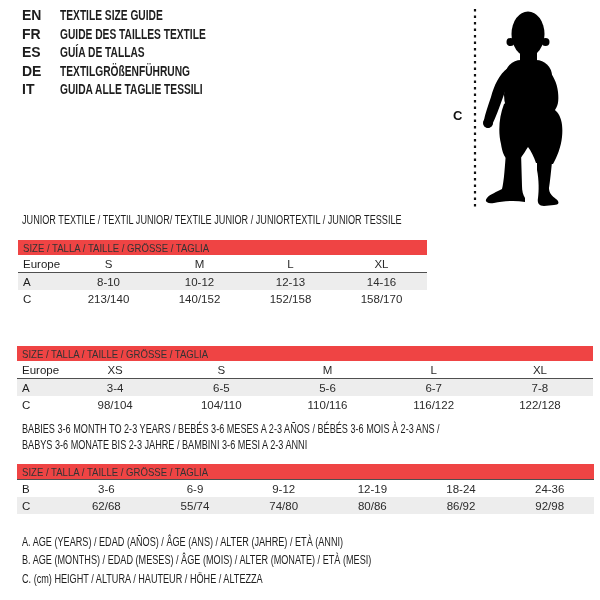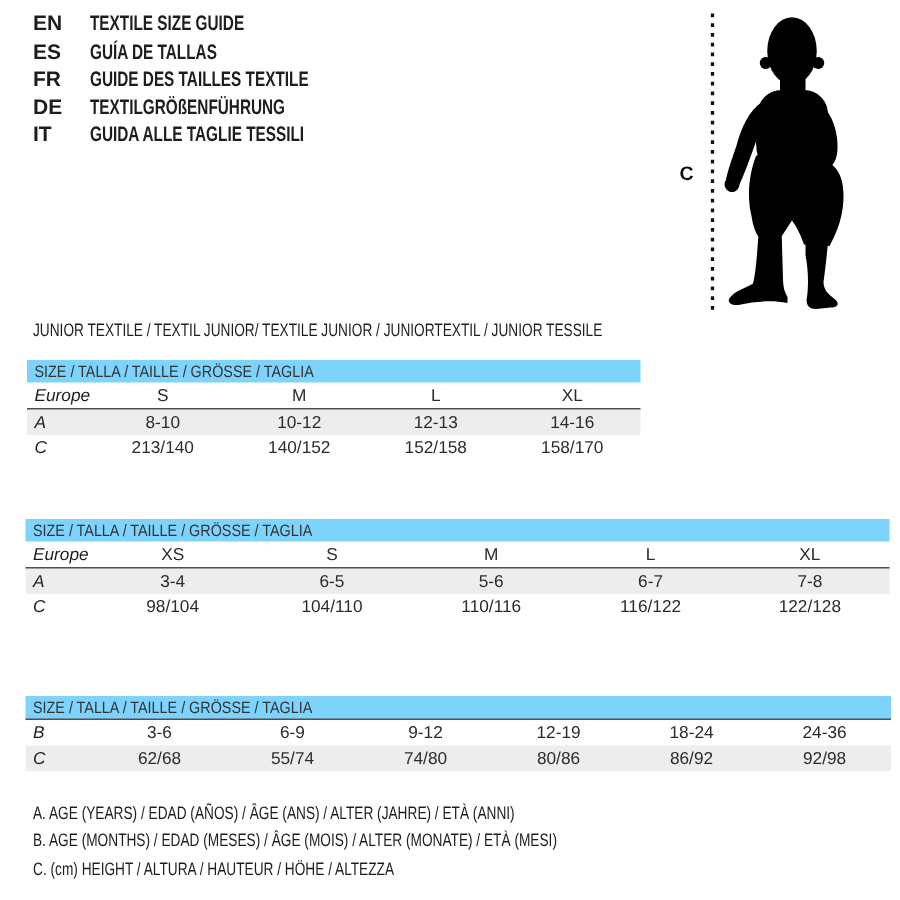--- a/index.html
+++ b/index.html
@@ -17,48 +17,48 @@
 
   
   .figure{position:absolute;left:440px;top:0;width:160px;height:216px;}
 
   
   .sec-title{position:absolute;left:22px;font-size:12px;font-weight:400;line-height:15.8px;white-space:nowrap;}
   .sub{font-size:8px;vertical-align:-2px;}
 
   
   .size-table{position:absolute;font-size:11.5px;}
-  .size-bar{height:15px;background:#7dd3fc;display:flex;align-items:center;padding-left:5px;
+  .size-bar{height:15px;background:#ef4444;display:flex;align-items:center;padding-left:5px;
             font-size:11px;color:#333;}
   .size-bar .condense{transform:scaleX(.87);}
   .t-row{display:flex;height:17px;align-items:center;}
-  .t-row .lbl{width:45px;padding-left:5px;box-sizing:border-box;font-style:italic;}
+  .t-row .lbl{width:45px;padding-left:5px;box-sizing:border-box;}
   .t-row .cell{flex:1;text-align:center;color:#2b2b2b;}
   .shaded{background:#ededed;}
   .divider-top{border-top:1.6px solid #4f4f4f;}
   .divider-bottom{border-bottom:1.6px solid #4f4f4f;}
 
   
   .legend{position:absolute;left:22px;top:533px;}
   .legend-line{height:18.4px;line-height:18.4px;font-size:12px;font-weight:400;white-space:nowrap;}
 </style>
 </head>
 <body>
 
 <div id="page">
 
   <div class="langs">
     <div class="lang-line">
       <span class="lang-code">EN</span><span class="lang-label">TEXTILE SIZE GUIDE</span>
     </div>
     <div class="lang-line">
-      <span class="lang-code">ES</span><span class="lang-label">GUÍA DE TALLAS</span>
+      <span class="lang-code">FR</span><span class="lang-label">GUIDE DES TAILLES TEXTILE</span>
     </div>
     <div class="lang-line">
-      <span class="lang-code">FR</span><span class="lang-label">GUIDE DES TAILLES TEXTILE</span>
+      <span class="lang-code">ES</span><span class="lang-label">GUÍA DE TALLAS</span>
     </div>
     <div class="lang-line">
       <span class="lang-code">DE</span><span class="lang-label">TEXTILGRÖßENFÜHRUNG</span>
     </div>
     <div class="lang-line">
       <span class="lang-code">IT</span><span class="lang-label">GUIDA ALLE TAGLIE TESSILI</span>
     </div>
   </div>
 
   <div class="figure">
@@ -136,20 +136,24 @@
     <div class="t-row">
       <span class="lbl">C</span>
       <span class="cell">98/104</span>
       <span class="cell">104/110</span>
       <span class="cell">110/116</span>
       <span class="cell">116/122</span>
       <span class="cell">122/128</span>
     </div>
   </div>
 
+  <div class="sec-title" style="top:422px;">
+    <div><span class="condense">BABIES 3-6 MONTH TO 2-3 YEARS / BEBÉS 3-6 MESES A 2-3 AÑOS / BÉBÉS 3-6 MOIS À 2-3 ANS /</span></div>
+    <div><span class="condense">BABYS 3-6 MONATE BIS 2-3 JAHRE / BAMBINI 3-6 MESI A 2-3 ANNI</span></div>
+  </div>
   <div class="size-table" style="left:17px;top:464px;width:577px;">
     <div class="size-bar divider-bottom">
       <span class="condense">SIZE / TALLA / TAILLE / GRÖSSE / TAGLIA</span>
     </div>
     <div class="t-row">
       <span class="lbl">B</span>
       <span class="cell">3-6</span>
       <span class="cell">6-9</span>
       <span class="cell">9-12</span>
       <span class="cell">12-19</span>

